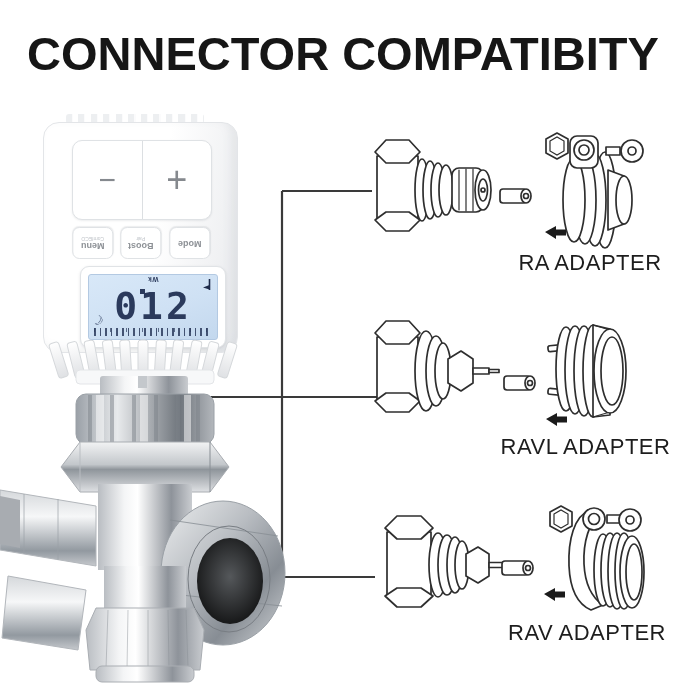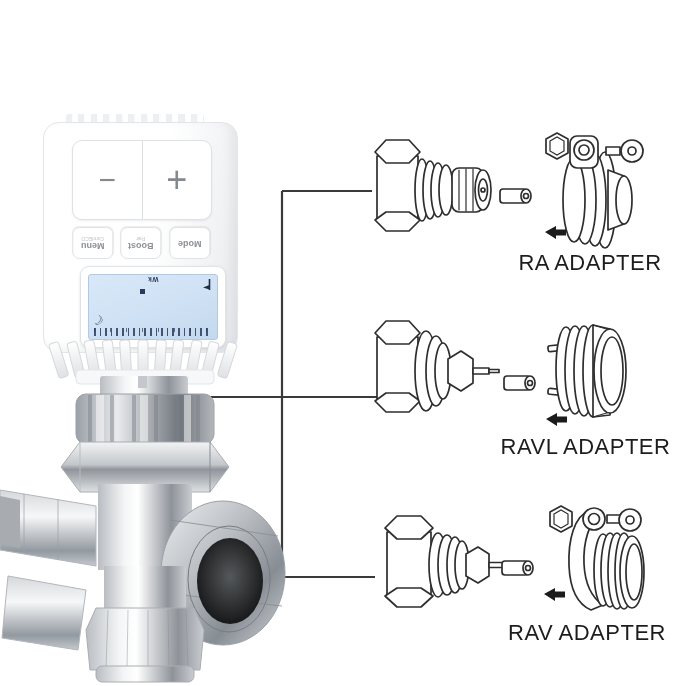--- a/index.html
+++ b/index.html
@@ -57,20 +57,21 @@
   #label-rav{left:472px;top:620px;width:230px;}
   .ink{stroke:#2e2e2e;stroke-width:1.7;fill:#fff;stroke-linejoin:round;stroke-linecap:round;}
   .ink-thin{stroke:#2e2e2e;stroke-width:1.2;fill:none;stroke-linecap:round;}
   .ink-fill{fill:#1b1b1b;stroke:none;}
 </style>
 </head>
 <body>
 
 <div id="stage">
 
+  <div id="title">CONNECTOR COMPATIBITY</div>
 
   <svg id="callouts" width="686" height="686" viewBox="0 0 686 686">
     <g stroke="#3a3a3a" stroke-width="2.2" fill="none">
       <line x1="178" y1="397" x2="380" y2="397"></line>
       <line x1="282" y1="191" x2="282" y2="577"></line>
       <line x1="282" y1="191" x2="372" y2="191"></line>
       <line x1="282" y1="577" x2="375" y2="577"></line>
     </g>
     <circle cx="178" cy="397" r="7.5" fill="#1f1f1f"></circle>
   </svg>
@@ -101,20 +102,21 @@
 
     <div class="lcd-frame">
       <div class="lcd-screen">
         <span class="lcd-week">Wk</span>
         <svg class="lcd-flag" width="10" height="13" viewBox="0 0 10 13">
           <g transform="rotate(180 5 6.5)">
             <line x1="2.5" y1="1" x2="2.5" y2="12" stroke="#1e2b4a" stroke-width="1.6"></line>
             <path d="M2.5,1.5 L9,3.5 L2.5,6 Z" fill="#1e2b4a"></path>
           </g>
         </svg>
+        <div class="lcd-digits">012</div>
         <div class="deg-dot"></div>
         <span class="lcd-moon">☾</span>
         <div class="lcd-ruler"></div>
         <div class="lcd-ruler2"></div>
       </div>
     </div>
   </div>
 
   <svg id="valve-photo" width="300" height="348" viewBox="0 0 300 348">
     <defs>

